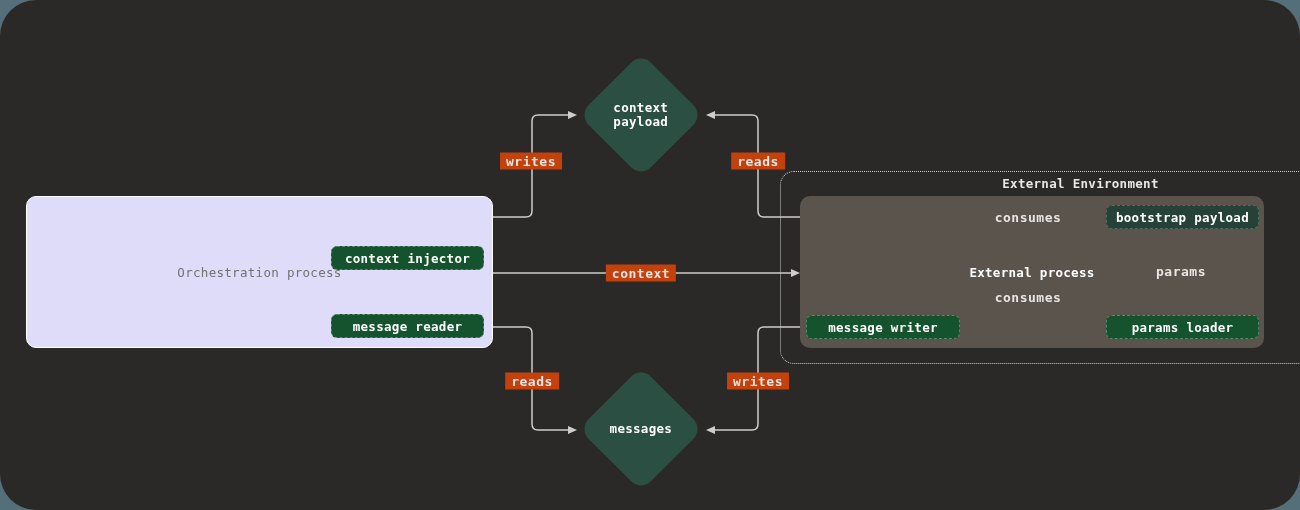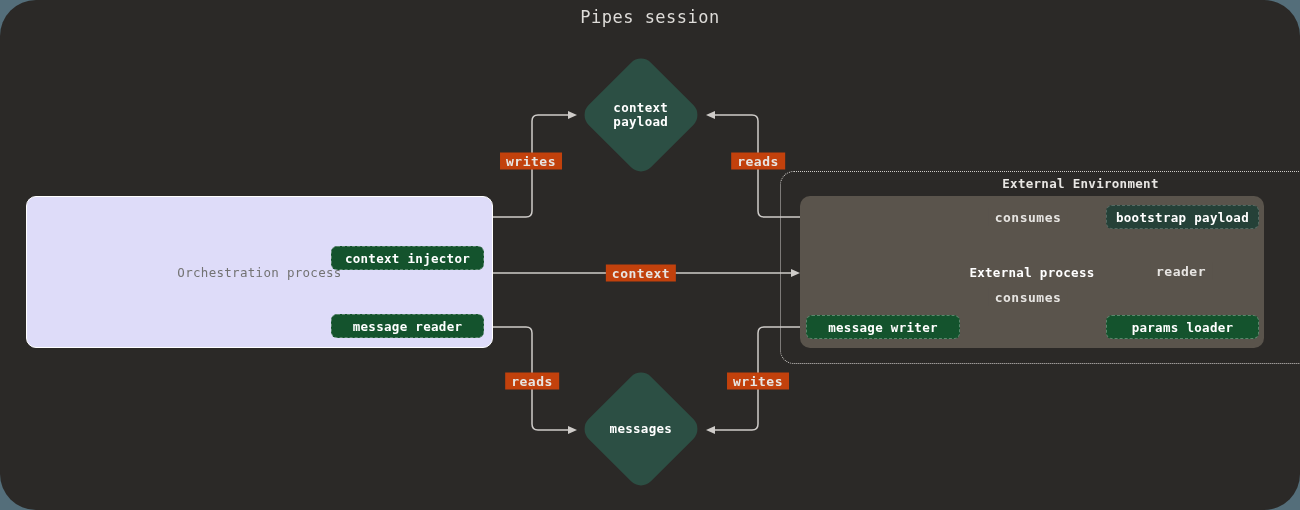--- a/index.html
+++ b/index.html
@@ -153,21 +153,20 @@
     font-size: 12.5px;
     font-weight: 700;
     letter-spacing: 0.3px;
   }
 </style>
 </head>
 <body>
 
 <div class="canvas">
 
-  <div class="diagram-title">Pipes session</div>
 
   <svg class="edges" viewBox="0 0 1300 510">
     <defs>
       <marker id="arrow" markerUnits="userSpaceOnUse" markerWidth="9" markerHeight="8" refX="0" refY="4" orient="auto">
         <path d="M0 0 L9 4 L0 8 Z" fill="#CFCCC9"></path>
       </marker>
     </defs>
     <path class="edge" d="M 485 217 L 526 217 Q 532 217 532 211 L 532 121 Q 532 115 538 115 L 568 115" marker-end="url(#arrow)"></path>
     <path class="edge" d="M 806 217 L 764 217 Q 758 217 758 211 L 758 121 Q 758 115 752 115 L 715 115" marker-end="url(#arrow)"></path>
     <path class="edge" d="M 493 273 L 791 273" marker-end="url(#arrow)"></path>
@@ -209,17 +208,17 @@
         <span>params loader</span>
       </div>
     </div>
   </div>
 
   <div class="edge-label on-canvas" style="left:531px; top:161px;">writes</div>
   <div class="edge-label on-canvas" style="left:758px; top:161px;">reads</div>
   <div class="edge-label on-canvas" style="left:641px; top:273px;">context</div>
   <div class="edge-label on-box" style="left:1028px; top:217px;">consumes</div>
   <div class="edge-label on-box" style="left:1028px; top:297px;">consumes</div>
-  <div class="edge-label on-box" style="left:1181px; top:271px;">reader</div>
+  <div class="edge-label on-box" style="left:1181px; top:271px;">params</div>
   <div class="edge-label on-canvas" style="left:532px; top:381px;">reads</div>
   <div class="edge-label on-canvas" style="left:758px; top:381px;">writes</div>
 
 </div>
 
 </body></html>

